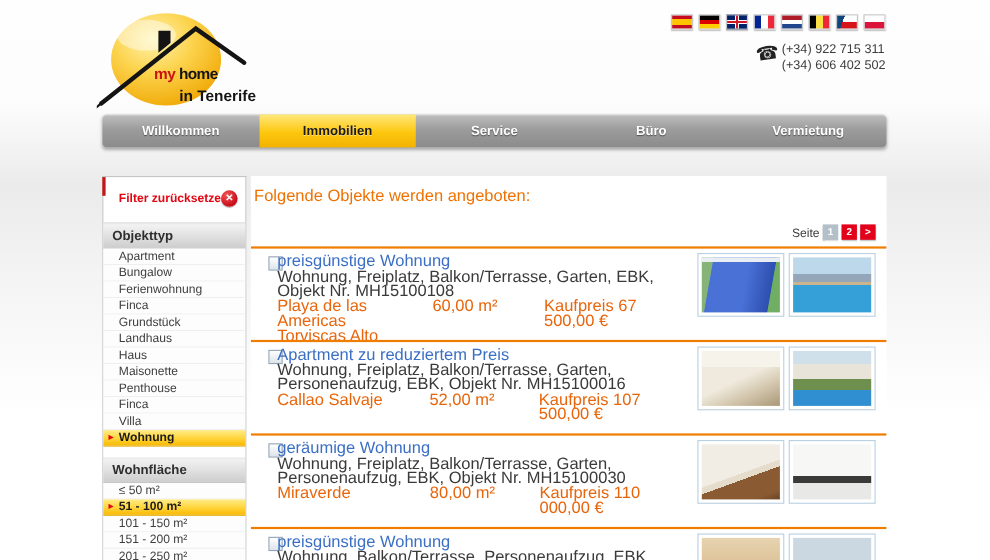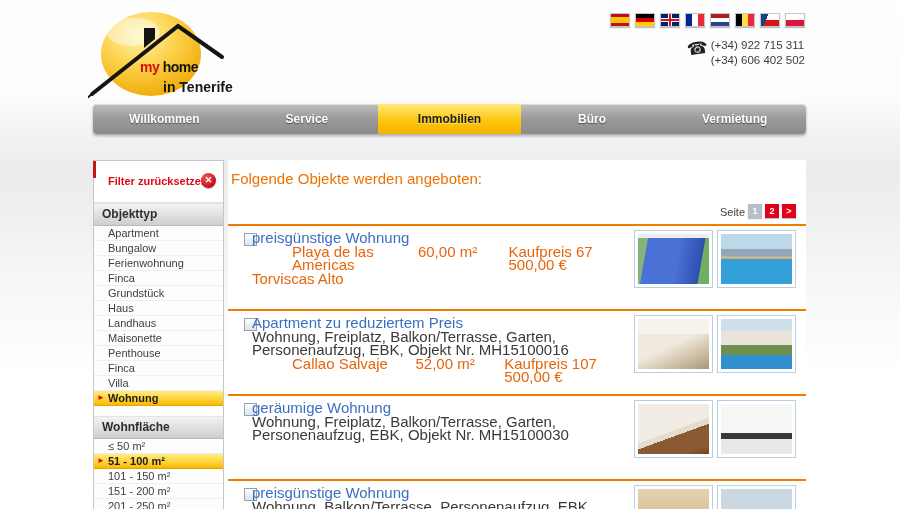--- a/index.html
+++ b/index.html
@@ -68,21 +68,21 @@
   .pg-current{background:#b4c0c9;}
   .pg-red{background:#e2001a;}
   .listings{position:absolute;top:64px;left:0;width:578px;}
   .listing{position:relative;height:83px;border-top:2px solid #f07c00;}
   .cb{position:absolute;left:16px;top:7px;width:11px;height:11px;border:1px solid #93a4b5;
       background:linear-gradient(#ffffff,#dde4ea);cursor:pointer;}
   .ltext{position:absolute;left:24px;top:5px;width:372px;font-size:15px;line-height:13px;}
   .ltitle{color:#3b6fc4;cursor:pointer;display:block;margin-bottom:1px;}
   .ldesc{color:#3a3a3a;}
   .lrow{display:flex;color:#e8650b;margin-top:1px;}
-  .lloc{width:160px;margin-left:40px;}
+  .lloc{width:160px;}
   .lsize{width:115px;}
   .lloc2{color:#e8650b;margin-top:1px;}
   .photos{position:absolute;top:4px;right:10px;display:flex;gap:4px;}
   .ph{border:1px solid #b9cfe2;background:#fff;padding:3px;cursor:pointer;}
   .ph i{display:block;width:71px;height:50px;}
 
   
   .p-building-blue{background:
       linear-gradient(#e8eef4 0 8%,transparent 8%),
       linear-gradient(100deg,#86b478 0 13%,#4a71d6 14% 55%,#2d4fb0 85%,#6fae63 86%);}
@@ -136,41 +136,41 @@
   </div>
 
   <div class="phones">
     <span class="phone-icon">☎</span>
     <div>(+34) 922 715 311</div>
     <div>(+34) 606 402 502</div>
   </div>
 
   <div class="nav">
     <div class="nav-item">Willkommen</div>
+    <div class="nav-item active">Immobilien</div>
     <div class="nav-item">Service</div>
-    <div class="nav-item active">Immobilien</div>
     <div class="nav-item">Büro</div>
     <div class="nav-item">Vermietung</div>
   </div>
 
   <div class="sidebar">
     <div class="sb-accent"></div>
     <div class="sb-reset">
       <span class="sb-reset-label">Filter zurücksetzen</span>
       <span class="sb-reset-x">✕</span>
     </div>
 
     <div class="sb-h">Objekttyp</div>
     <div class="sb-i">Apartment</div>
     <div class="sb-i">Bungalow</div>
     <div class="sb-i">Ferienwohnung</div>
     <div class="sb-i">Finca</div>
     <div class="sb-i">Grundstück</div>
+    <div class="sb-i">Landhaus</div>
     <div class="sb-i">Haus</div>
-    <div class="sb-i">Landhaus</div>
     <div class="sb-i">Maisonette</div>
     <div class="sb-i">Penthouse</div>
     <div class="sb-i">Finca</div>
     <div class="sb-i">Villa</div>
     <div class="sb-i sel"><span class="sb-arr">►</span><span>Wohnung</span></div>
 
     <div class="sb-gap"></div>
     <div class="sb-h">Wohnfläche</div>
     <div class="sb-i">≤ 50 m²</div>
     <div class="sb-i sel"><span class="sb-arr">►</span><span>51 - 100 m²</span></div>
@@ -188,20 +188,21 @@
       <span class="pg pg-red">2</span>
       <span class="pg pg-red">&gt;</span>
     </div>
 
     <div class="listings">
 
       <div class="listing">
         <span class="cb"></span>
         <div class="ltext">
           <span class="ltitle">preisgünstige Wohnung</span>
+          <div class="ldesc">Wohnung, Freiplatz, Balkon/Terrasse, Garten, EBK, Objekt Nr. MH15100108</div>
           <div class="lrow">
             <span class="lloc">Playa de las Americas</span>
             <span class="lsize">60,00 m²</span>
             <span class="lprice">Kaufpreis 67 500,00 €</span>
           </div>
           <div class="lloc2">Torviscas Alto</div>
         </div>
         <div class="photos">
           <span class="ph">
               <i class="p-building-blue"></i>
@@ -231,20 +232,25 @@
               <i class="p-resort"></i>
             </span>
         </div>
       </div>
 
       <div class="listing">
         <span class="cb"></span>
         <div class="ltext">
           <span class="ltitle">geräumige Wohnung</span>
           <div class="ldesc">Wohnung, Freiplatz, Balkon/Terrasse, Garten, Personenaufzug, EBK, Objekt Nr. MH15100030</div>
+          <div class="lrow">
+            <span class="lloc">Miraverde</span>
+            <span class="lsize">80,00 m²</span>
+            <span class="lprice">Kaufpreis 110 000,00 €</span>
+          </div>
         </div>
         <div class="photos">
           <span class="ph">
               <i class="p-dining"></i>
             </span>
           <span class="ph">
               <i class="p-kitchen2"></i>
             </span>
         </div>
       </div>

